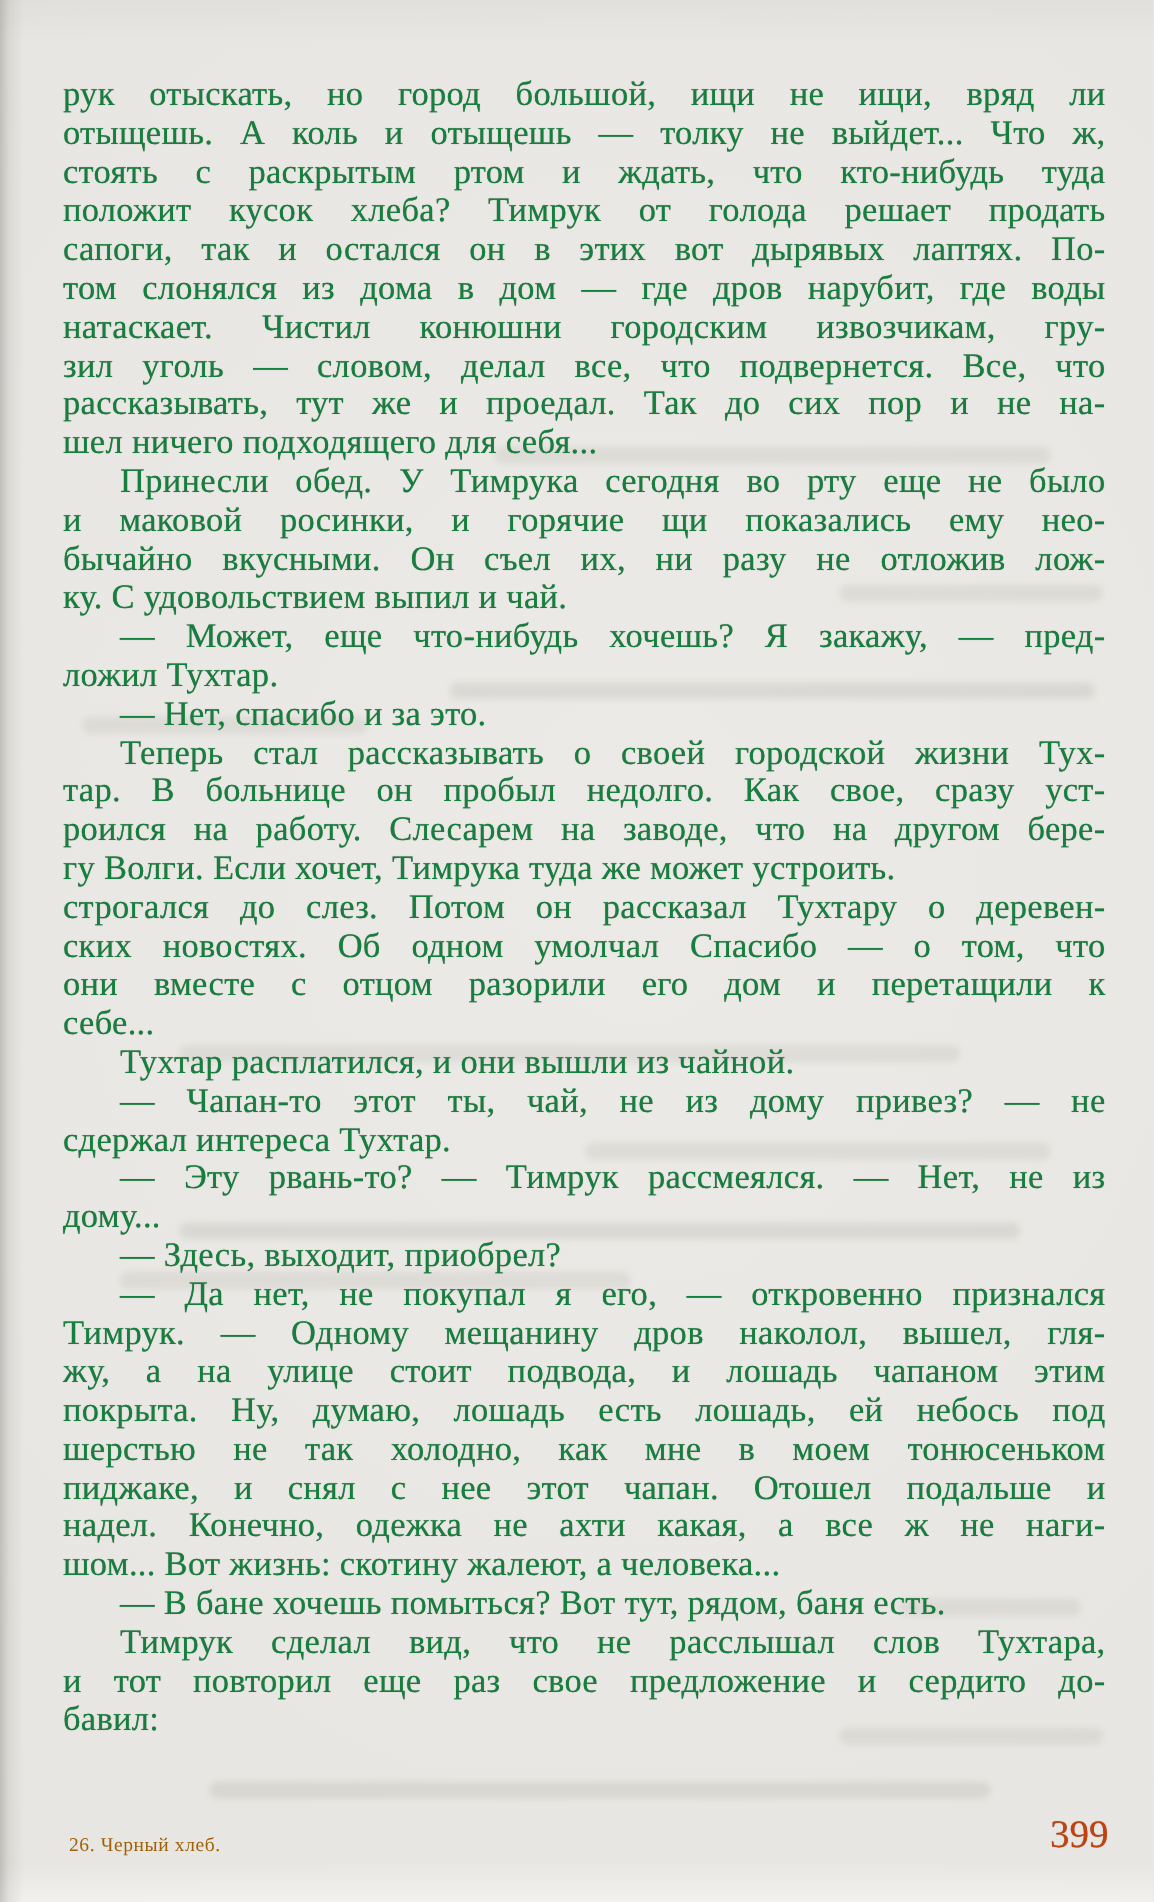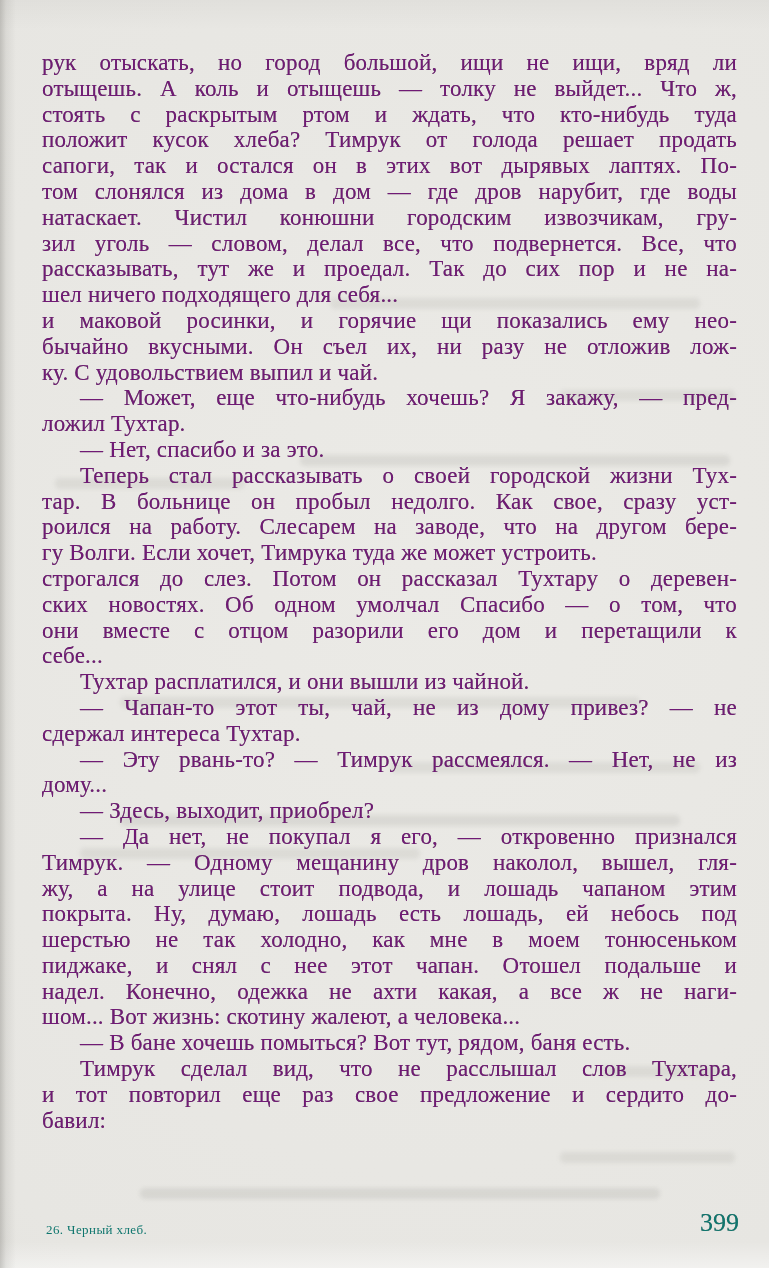--- a/index.html
+++ b/index.html
@@ -16,46 +16,46 @@
     background:
       linear-gradient(to right, rgba(90,88,82,0.28) 0px, rgba(120,118,112,0.12) 6px, rgba(0,0,0,0) 16px),
       linear-gradient(to bottom, rgba(0,0,0,0.03) 0, rgba(0,0,0,0) 30px),
       linear-gradient(to top, rgba(255,255,255,0.45) 0, rgba(255,255,255,0) 26px),
       radial-gradient(120% 90% at 55% 45%, #ebeae6 0%, #e7e6e2 70%, #e3e2de 100%);
   }
   .text-block{
     position:absolute;
     left:42px; top:50px;
     width:695px;
-    color:#701a75;
+    color:#15803d;
     font-size:23px;
     letter-spacing:0.2px;
     text-shadow:0 0 0.5px rgba(32,31,29,0.55);
   }
   .line{
     line-height:25.8px;
     height:25.8px;
     white-space:nowrap;
     text-align:justify;
     text-align-last:justify;
   }
   .line.indent{padding-left:38px;}
   .line.last{text-align:center;text-align-last:left;}
   .footer-signature{
     position:absolute;
     left:46px; top:1222px;
     font-size:13px;
-    color:#0f766e;
+    color:#a16207;
     letter-spacing:0.4px;
   }
   .page-number{
     position:absolute;
     right:30px; top:1208px;
     font-size:26px;
-    color:#0f766e;
+    color:#c2410c;
     text-shadow:0 0 0.5px rgba(32,31,29,0.5);
   }
   
   .artifact{
     position:absolute;
     height:11px;
     background:rgba(110,108,98,0.10);
     filter:blur(2px);
     border-radius:5px;
     pointer-events:none;
@@ -93,20 +93,21 @@
     <div class="line">рук отыскать, но город большой, ищи не ищи, вряд ли</div>
     <div class="line">отыщешь. А коль и отыщешь — толку не выйдет... Что ж,</div>
     <div class="line">стоять с раскрытым ртом и ждать, что кто-нибудь туда</div>
     <div class="line">положит кусок хлеба? Тимрук от голода решает продать</div>
     <div class="line">сапоги, так и остался он в этих вот дырявых лаптях. По-</div>
     <div class="line">том слонялся из дома в дом — где дров нарубит, где воды</div>
     <div class="line">натаскает. Чистил конюшни городским извозчикам, гру-</div>
     <div class="line">зил уголь — словом, делал все, что подвернется. Все, что</div>
     <div class="line">рассказывать, тут же и проедал. Так до сих пор и не на-</div>
     <div class="line last">шел ничего подходящего для себя...</div>
+    <div class="line indent">Принесли обед. У Тимрука сегодня во рту еще не было</div>
     <div class="line">и маковой росинки, и горячие щи показались ему нео-</div>
     <div class="line">бычайно вкусными. Он съел их, ни разу не отложив лож-</div>
     <div class="line last">ку. С удовольствием выпил и чай.</div>
     <div class="line indent">— Может, еще что-нибудь хочешь? Я закажу, — пред-</div>
     <div class="line last">ложил Тухтар.</div>
     <div class="line indent last">— Нет, спасибо и за это.</div>
     <div class="line indent">Теперь стал рассказывать о своей городской жизни Тух-</div>
     <div class="line">тар. В больнице он пробыл недолго. Как свое, сразу уст-</div>
     <div class="line">роился на работу. Слесарем на заводе, что на другом бере-</div>
     <div class="line last">гу Волги. Если хочет, Тимрука туда же может устроить.</div>

